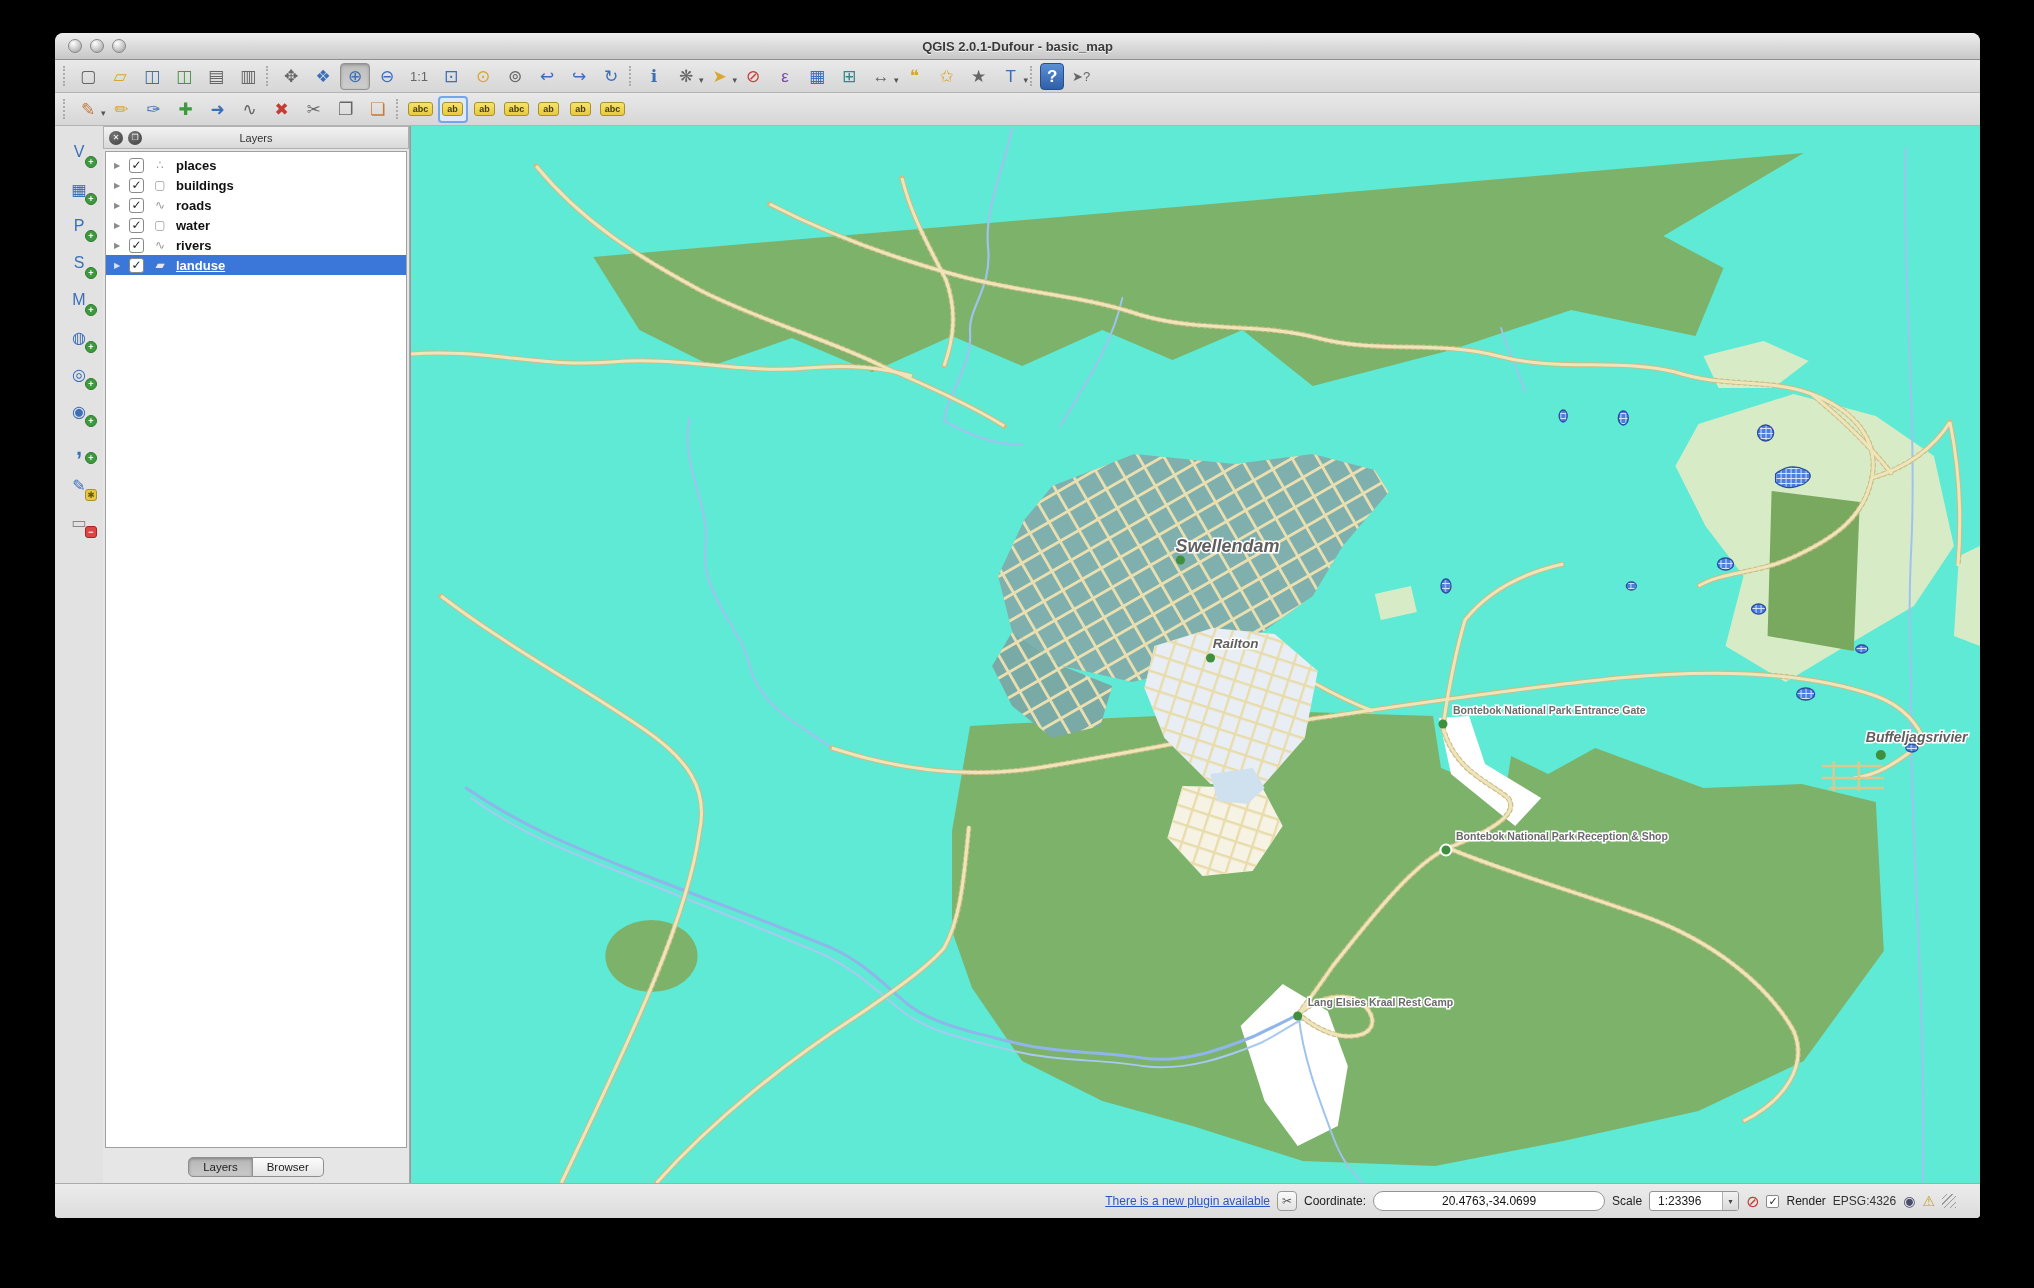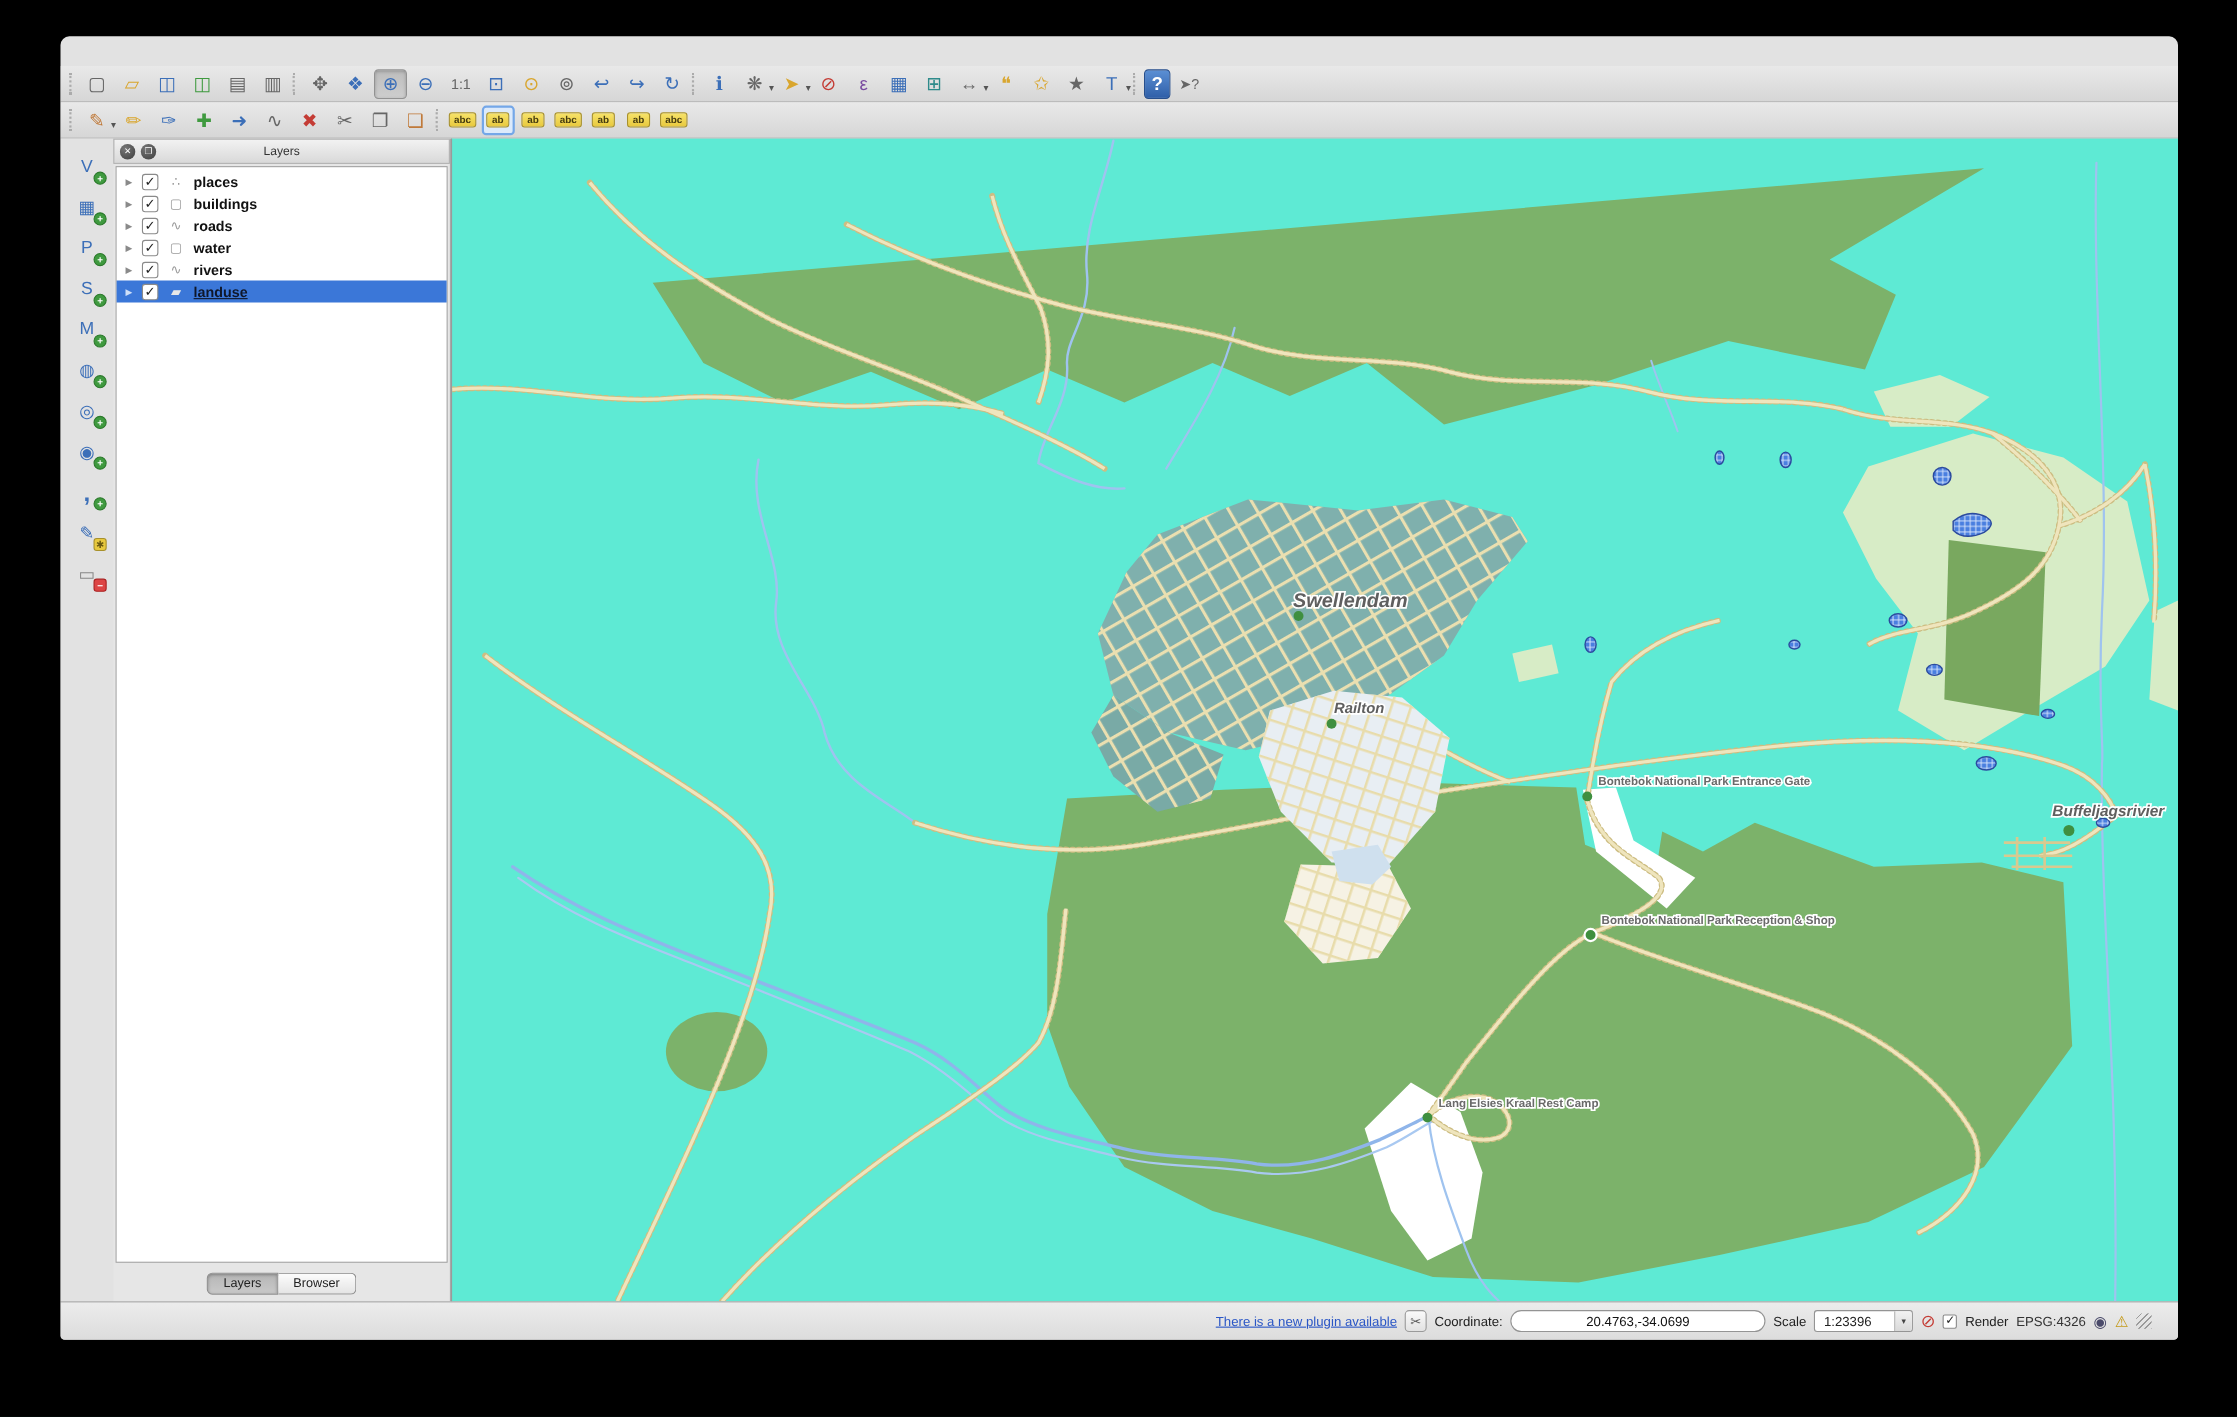--- a/index.html
+++ b/index.html
@@ -49,21 +49,21 @@
   .pbtn{width:14px;height:14px;border-radius:50%;background:radial-gradient(circle at 35% 30%,#777,#3d3d3d);
     color:#fff;font-size:8px;display:flex;align-items:center;justify-content:center;margin-left:5px;}
   .layer-list{position:absolute;left:2px;right:2px;top:25px;bottom:35px;background:#fff;border:1px solid #a0a0a0;padding-top:3px;}
   .lrow{height:20px;display:flex;align-items:center;padding-left:8px;gap:7px;}
   .lrow .caret{font-size:8px;color:#8a8a8a;width:8px;}
   .cb{width:15px;height:15px;background:#fff;border:1px solid #8a8a8a;border-radius:3px;
     display:flex;align-items:center;justify-content:center;font-size:12px;font-weight:bold;color:#222;line-height:1;}
   .ltype{font-size:12px;color:#9a9a9a;width:18px;text-align:center;}
   .lname{font-size:13px;font-weight:bold;color:#111;}
   .lrow.selected{background:#3b77d8;}
-  .lrow.selected .lname{color:#0f172a;text-decoration:underline;}
+  .lrow.selected .lname{color:#ffffff;text-decoration:underline;}
   .lrow.selected .caret{color:#cfe0f8;}
   .panel-tabs{position:absolute;bottom:6px;left:0;right:0;display:flex;justify-content:center;}
   .ptab{font-size:11.5px;color:#222;padding:3px 14px;border:1px solid #8f8f8f;background:linear-gradient(#fcfcfc,#e4e4e4);}
   .ptab.first{border-radius:5px 0 0 5px;}
   .ptab.last{border-radius:0 5px 5px 0;border-left:none;}
   .ptab.active{background:linear-gradient(#b6b6b6,#c9c9c9);box-shadow:inset 0 1px 3px rgba(0,0,0,.3);}
   
   .map{position:absolute;left:355px;top:93px;right:0;bottom:35px;background:#5eead4;border-left:1px solid #9a9a9a;overflow:hidden;}
   .map svg{display:block;width:100%;height:100%;}
   .maplabel{fill:#6a6a6a;stroke:#ffffff;stroke-width:3px;paint-order:stroke;font-weight:bold;}
@@ -85,20 +85,28 @@
   .epsg{color:#333;}
   .crs-btn{font-size:14px;color:#4a4a6a;}
   .warn{color:#c49a1a;font-size:14px;}
   .grip{width:14px;height:14px;background:repeating-linear-gradient(135deg,transparent 0 3px,#9a9a9a 3px 4px);}
 </style>
 </head>
 <body>
 
 <div class="window">
 
+  <div class="titlebar">
+    <div class="traffic">
+      <div class="light"></div>
+      <div class="light"></div>
+      <div class="light"></div>
+    </div>
+    <div class="title">QGIS 2.0.1-Dufour - basic_map</div>
+  </div>
 
   <div class="toolbar" id="tb1">
     <span class="thandle"></span>
     <span class="tbtn c-gray">▢</span>
     <span class="tbtn c-yellow">▱</span>
     <span class="tbtn c-blue">◫</span>
     <span class="tbtn c-green">◫</span>
     <span class="tbtn c-gray">▤</span>
     <span class="tbtn c-gray">▥</span>
     <span class="thandle"></span>

